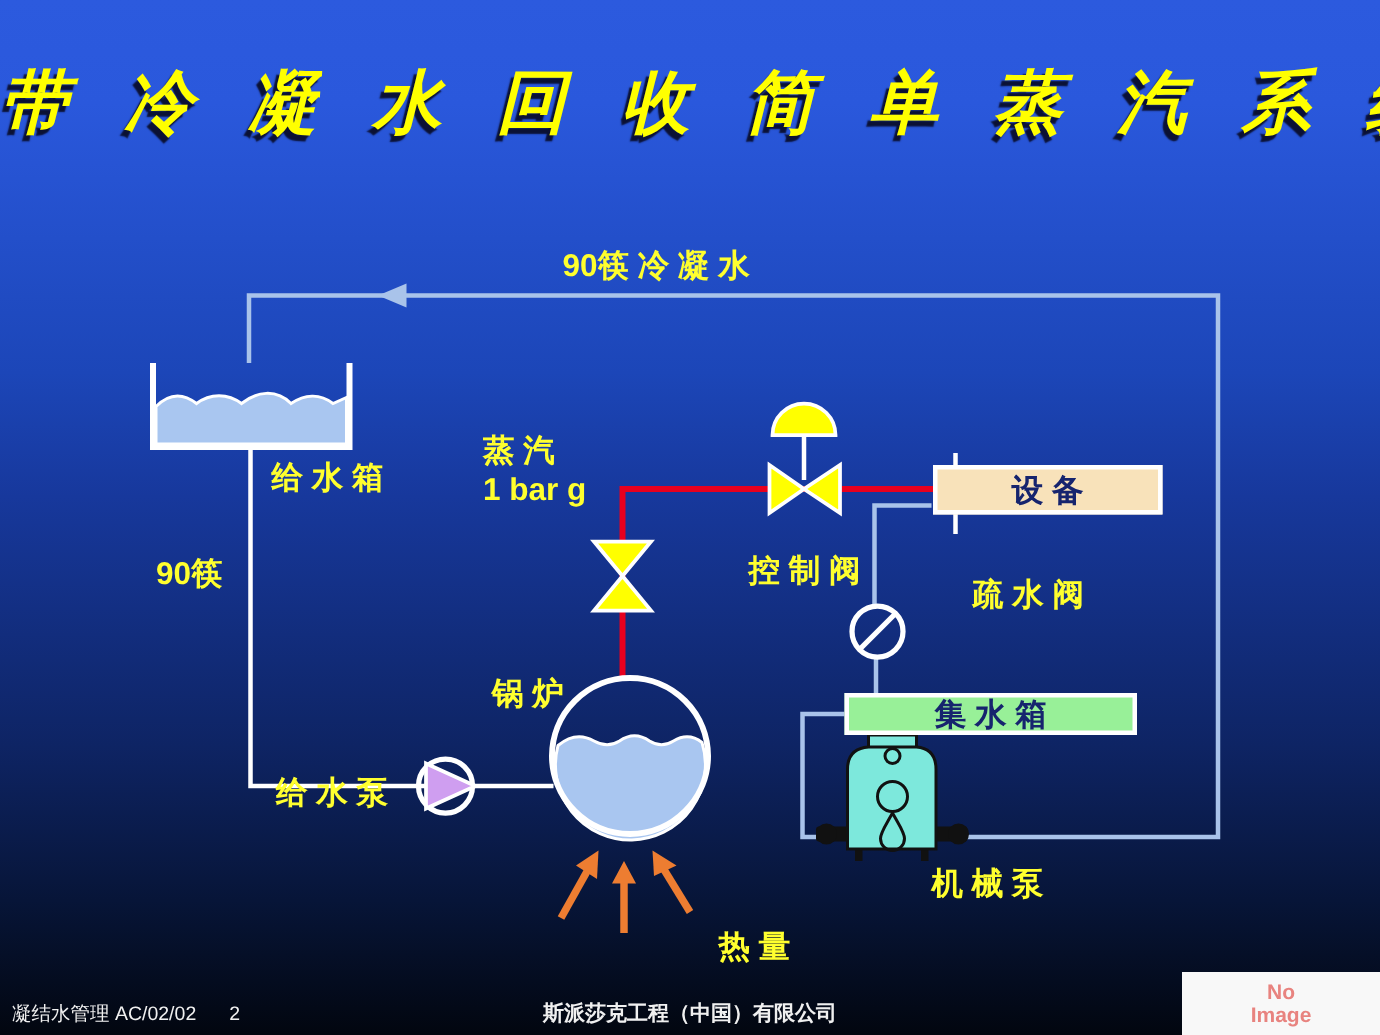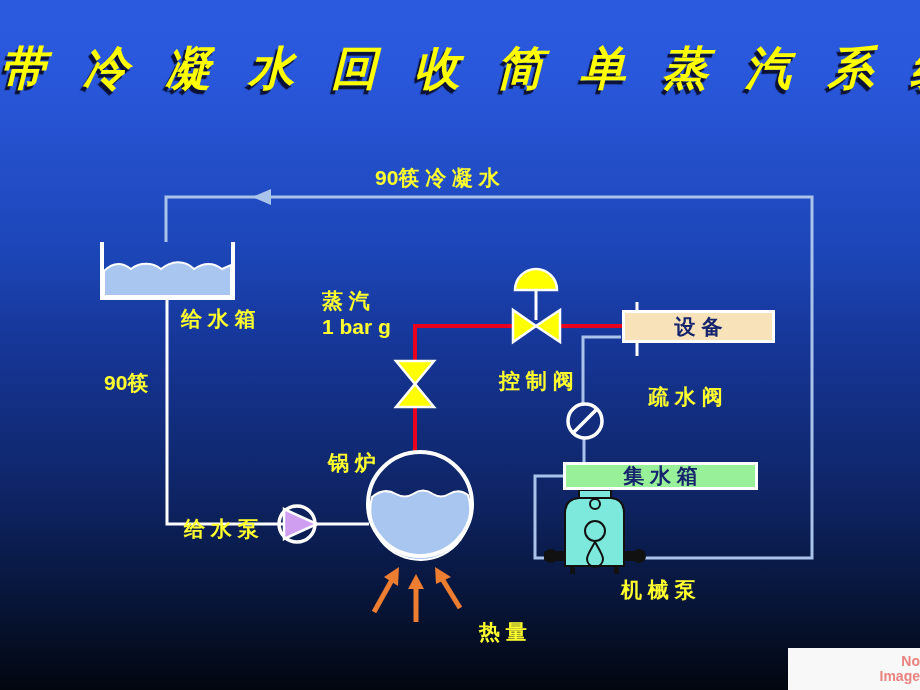--- a/index.html
+++ b/index.html
@@ -52,21 +52,21 @@
   }
   .footer .left{position:absolute;left:8px;bottom:0;}
   .footer .page{margin-left:22px;}
   .footer .center{
     position:absolute;left:50%;transform:translateX(-50%);bottom:0;
     font-weight:bold;font-size:14px;white-space:nowrap;
   }
   .no-image{
     position:absolute;left:788px;top:648px;width:132px;height:42px;
     background:#f8f8f8;display:flex;flex-direction:column;
-    align-items:flex-end;justify-content:center;
+    align-items:center;justify-content:center;
     color:#e8837f;font-weight:bold;font-size:14px;line-height:15px;
   }
 </style>
 </head>
 <body>
 
 <div class="slide">
 
   <div class="title">带 冷 凝 水 回 收 简 单 蒸 汽 系 统</div>
 
@@ -158,19 +158,25 @@
     <div>蒸 汽</div>
     <div>1 bar g</div>
   </div>
   <div class="lbl" style="left:477px;top:368px;margin-left:22px;">控 制 阀</div>
   <div class="lbl" style="left:648px;top:384px;">疏 水 阀</div>
   <div class="lbl" style="left:328px;top:450px;">锅 炉</div>
   <div class="lbl" style="left:184px;top:516px;">给 水 泵</div>
   <div class="lbl" style="left:479px;top:575px;margin-top:44px;">热 量</div>
   <div class="lbl" style="left:621px;top:577px;">机 械 泵</div>
 
+  <div class="footer">
+    <span class="left">
+      <span>凝结水管理 AC/02/02</span><span class="page">2</span>
+    </span>
+    <span class="center">斯派莎克工程（中国）有限公司</span>
+  </div>
 
   <div class="no-image">
     <span>No</span>
     <span>Image</span>
   </div>
 
 </div>
 
 </body></html>

